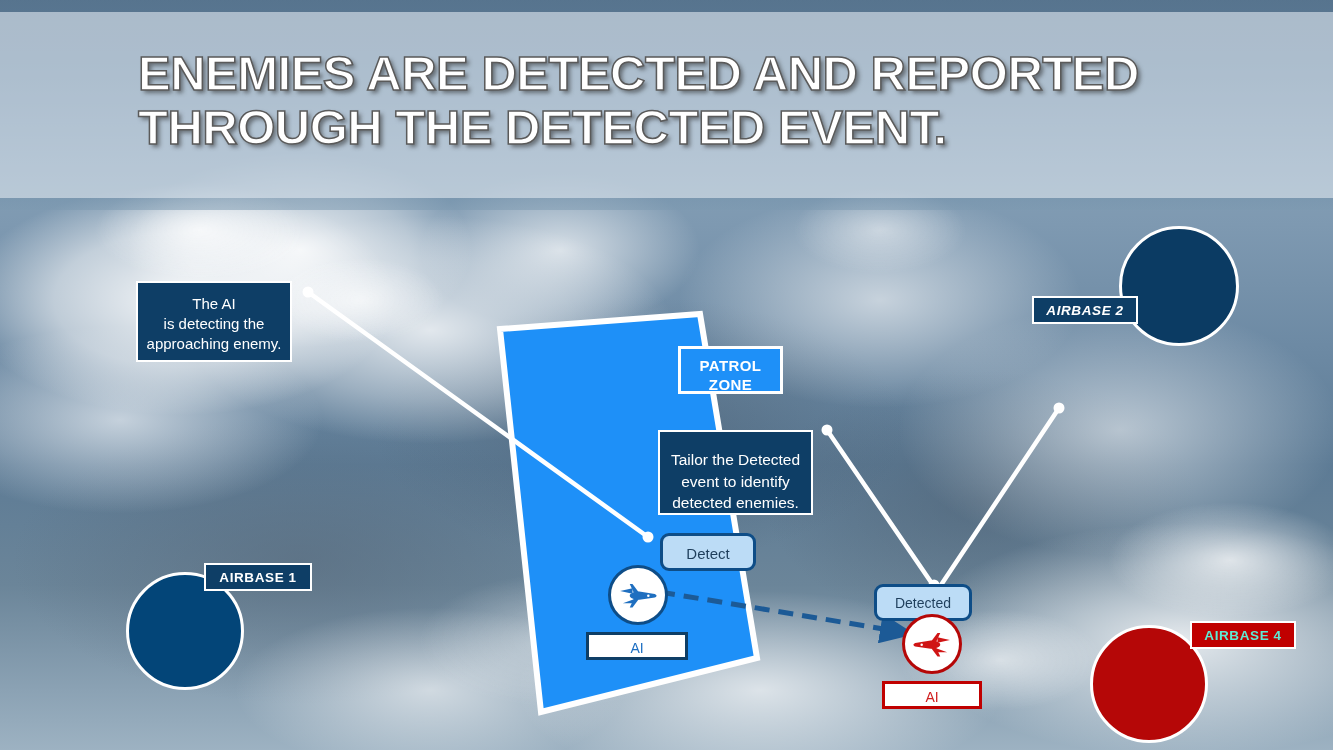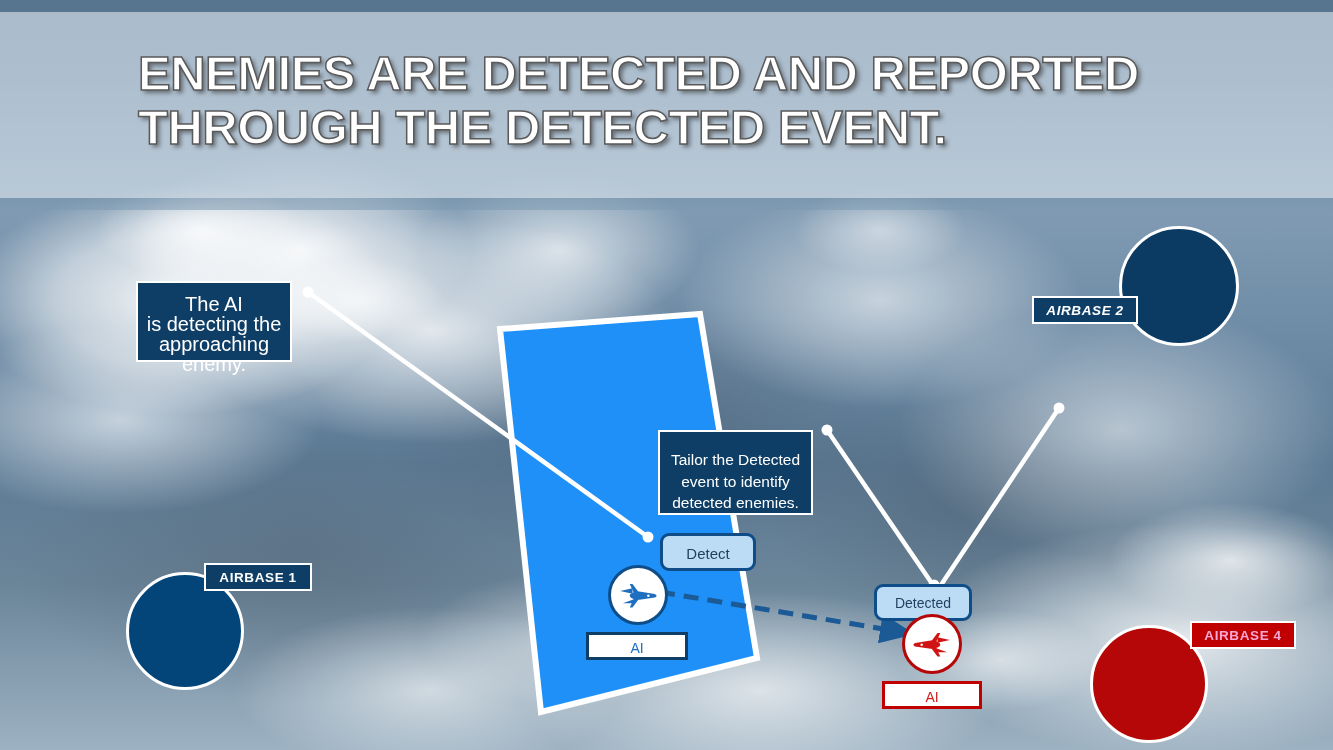--- a/index.html
+++ b/index.html
@@ -87,21 +87,21 @@
   .cb-bright {
     background:#1e90f8; border:3px solid #ffffff; color:#ffffff;
   }
   .cb-light {
     background:#bcdcf6; border:3px solid #0e4d87; color:#1f3f5c;
     border-radius:9px;
   }
 
   #callout-ai-detecting {
     left:136px; top:281px; width:156px; height:81px;
-    padding-top:11px; font-size:20px; line-height:20px;
+    padding-top:11px; font-size:15px; line-height:20px;
     white-space:pre-line;
     text-align:center;
   }
   #callout-enemy-ai {
     left:1069px; top:396px; width:170px; height:88px;
     padding-top:14px; font-size:15.5px; line-height:21px;
     white-space:pre-line;
   }
   #callout-tailor {
     left:658px; top:418px; width:155px; height:85px;
@@ -115,21 +115,21 @@
     letter-spacing:.4px; white-space:pre-line;
   }
   #label-airbase-1 { left:204px; top:563px; width:108px; height:28px; }
   #label-airbase-2 { left:1032px; top:296px; width:106px; height:28px;font-style:italic; }
   #label-airbase-4 { left:1190px; top:621px; width:106px; height:28px; }
   .airbase-label {
     font-size:13.5px; font-weight:bold; letter-spacing:.6px;
     padding-top:5px;
   }
   .ab-navy { background:#0e3e66; border:2.5px solid #ffffff; color:#ffffff; }
-  .ab-red  { background:#c00000; border:2.5px solid #ffffff; color:#f9a8d4; }
+  .ab-red  { background:#c00000; border:2.5px solid #ffffff; color:#5eead4; }
 
   #node-detect {
     left:638px; top:533px; width:96px; height:38px;
     padding-top:9px; font-size:15px;margin-left:22px;
   }
   #node-detected {
     left:874px; top:584px; width:98px; height:37px;
     padding-top:8px; font-size:14px;
   }
   #label-ai-blue {
@@ -199,20 +199,22 @@
   <div class="box ab-navy airbase-label" id="label-airbase-2">AIRBASE 2</div>
   <div class="box ab-red airbase-label" id="label-airbase-4">AIRBASE 4</div>
 
   <div class="box cb-navy" id="callout-ai-detecting">The AI
 is detecting the
 approaching enemy.</div>
   <div class="box cb-navy" id="callout-tailor">Tailor the Detected
 event to identify
 detected enemies.</div>
 
+  <div class="box cb-bright" id="label-patrol-zone">PATROL
+ZONE</div>
 
   <div class="jet-badge" id="jet-friendly">
     <svg width="44" height="44" viewBox="0 0 64 64">
       <g fill="#1f6fc0">
         <path d="M6 26 L24 30 L24 22 Z"></path>
         <path d="M10 44 L26 38 L26 44 Z"></path>
         <path d="M20 33 C20 30 26 27 34 27 L54 30 C58 30.5 59 32 59 33 C59 34 58 35.5 54 36 L34 39 C26 39 20 36 20 33 Z"></path>
         <path d="M26 29 L20 16 L24 16 L33 28 Z"></path>
         <path d="M26 37 L20 50 L24 50 L33 38 Z"></path>
         <circle cx="47" cy="33" r="1.8" fill="#ffffff"></circle>

